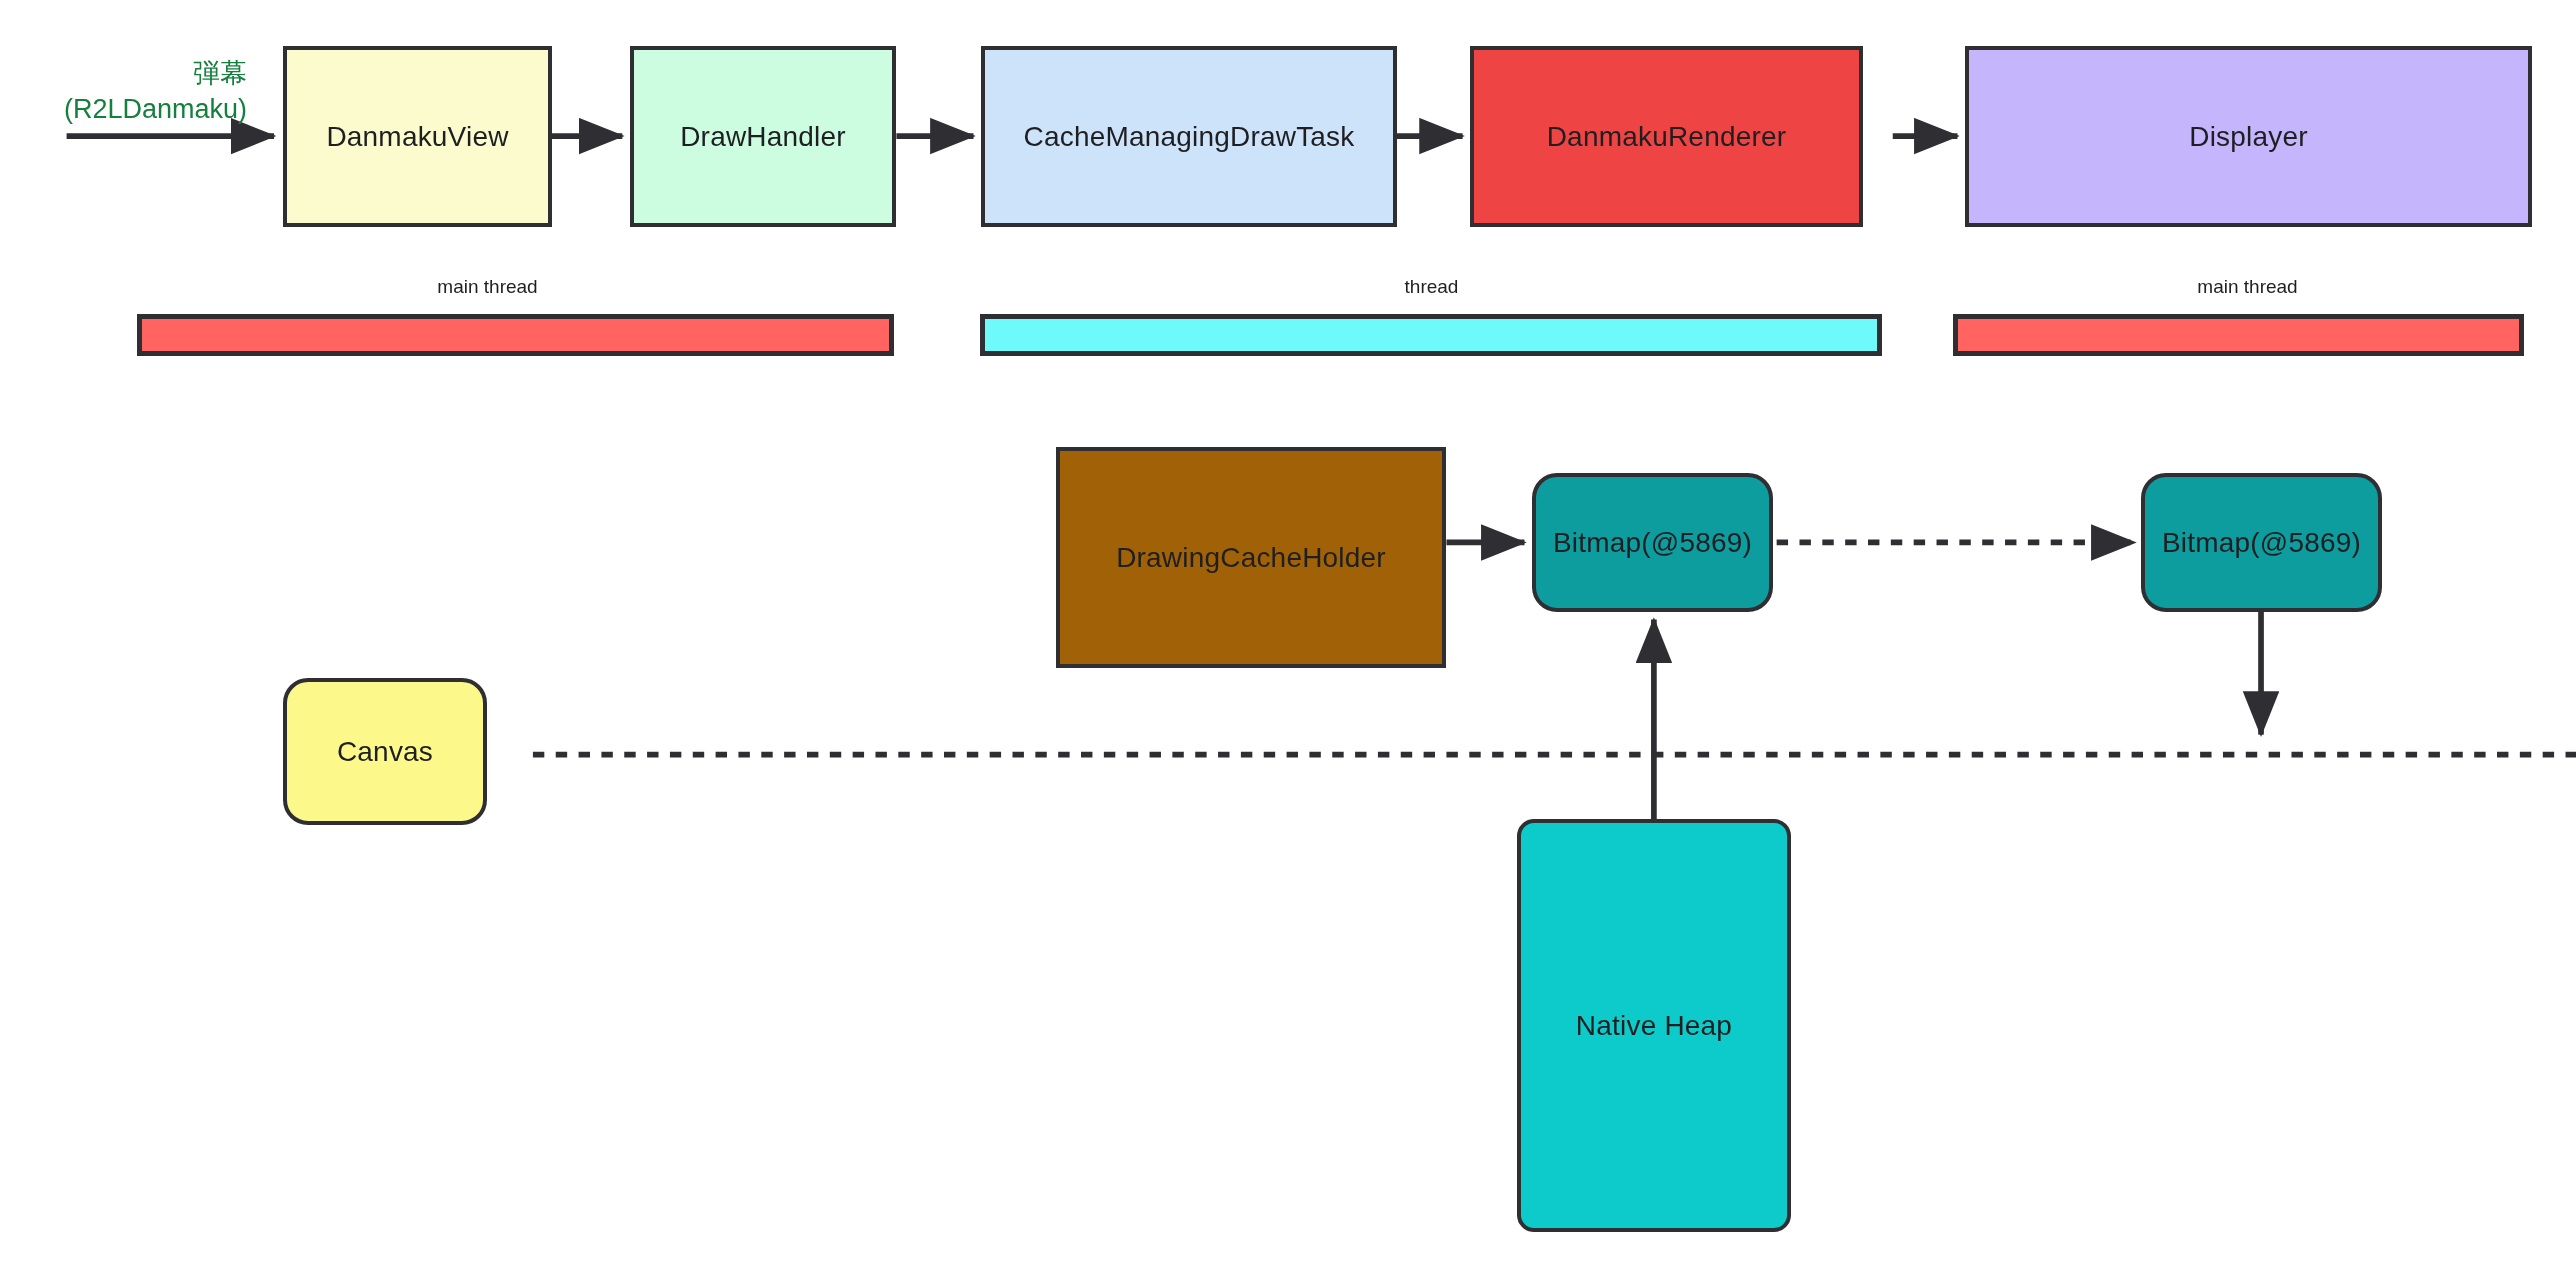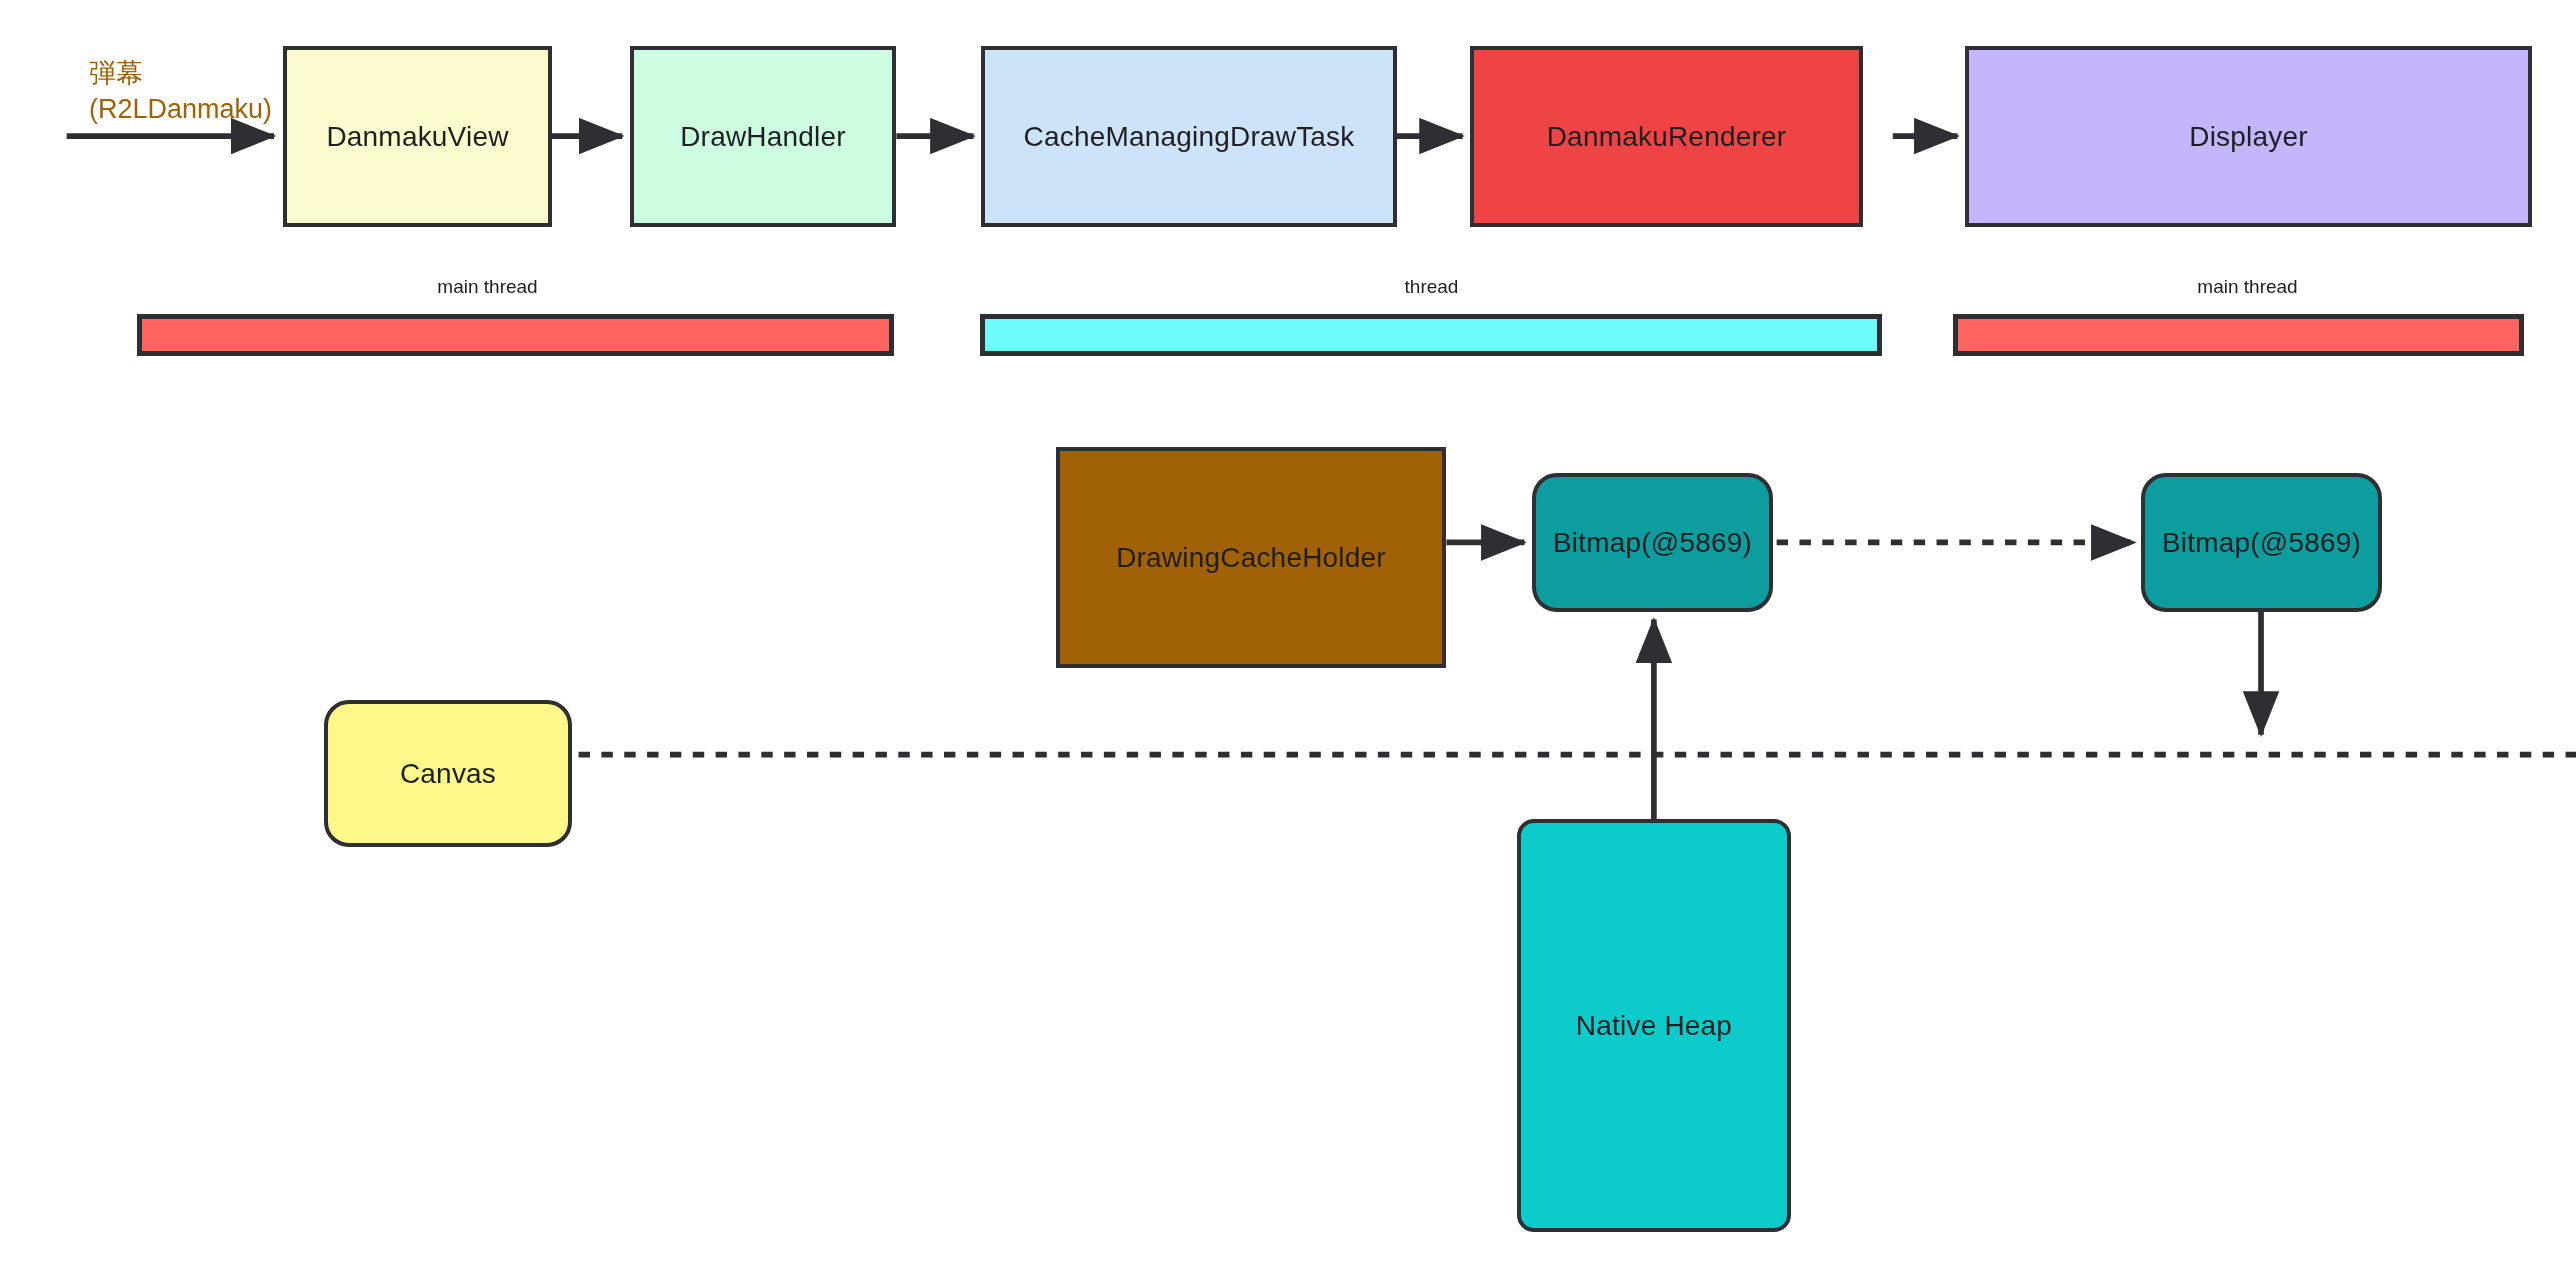--- a/index.html
+++ b/index.html
@@ -51,25 +51,24 @@
   .caption {
     position: absolute;
     font-size: 19px;
     color: #1f1f22;
     text-align: center;
     white-space: nowrap;
   }
   .edge-label {
     position: absolute;
     font-size: 27px;
-    color: #a16207;
-    text-align: left;
+    color: #15803d;
+    text-align: right;
     line-height: 1.35;
     white-space: pre-line;
-    margin-left: 32px;
   }
 </style>
 </head>
 <body>
 
 <div id="stage">
 
   <svg id="edges" viewBox="0 0 2707 1344" width="2576" height="1279" xmlns="http://www.w3.org/2000/svg">
     <defs>
       <marker id="arrow" markerWidth="9" markerHeight="9" refX="7.6" refY="3.2" orient="auto" markerUnits="strokeWidth">
@@ -138,21 +137,21 @@
   </div>
 
   <div class="node rounded" style="left:1532px; top:473px; width:241px; height:139px; background:#0e9d9f;">
     <span>Bitmap(@5869)</span>
   </div>
 
   <div class="node rounded" style="left:2141px; top:473px; width:241px; height:139px; background:#0e9d9f;">
     <span>Bitmap(@5869)</span>
   </div>
 
-  <div class="node rounded" style="left:283px; top:700px; width:248px; height:147px; background:#fcf98a;margin-left:41px;">
+  <div class="node rounded" style="left:283px; top:678px; width:204px; height:147px; background:#fcf98a;">
     <span>Canvas</span>
   </div>
 
   <div class="node" style="left:1517px; top:819px; width:274px; height:413px; background:#0ecbcb;border-radius:17px;">
     <span>Native Heap</span>
   </div>
 
 </div>
 
 

